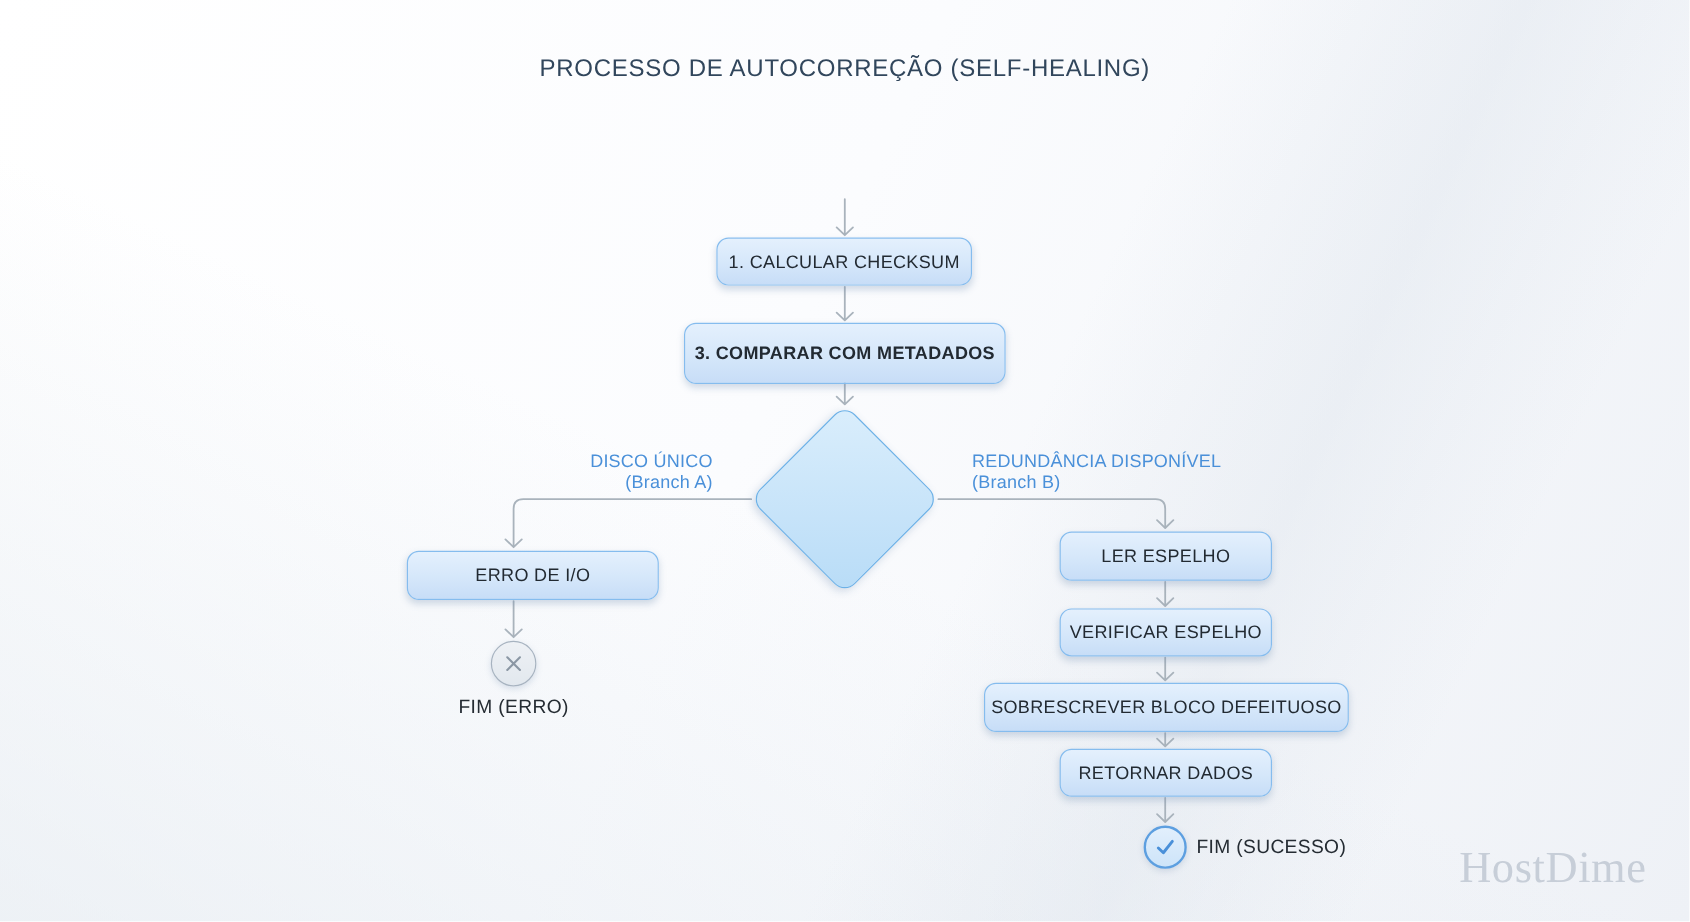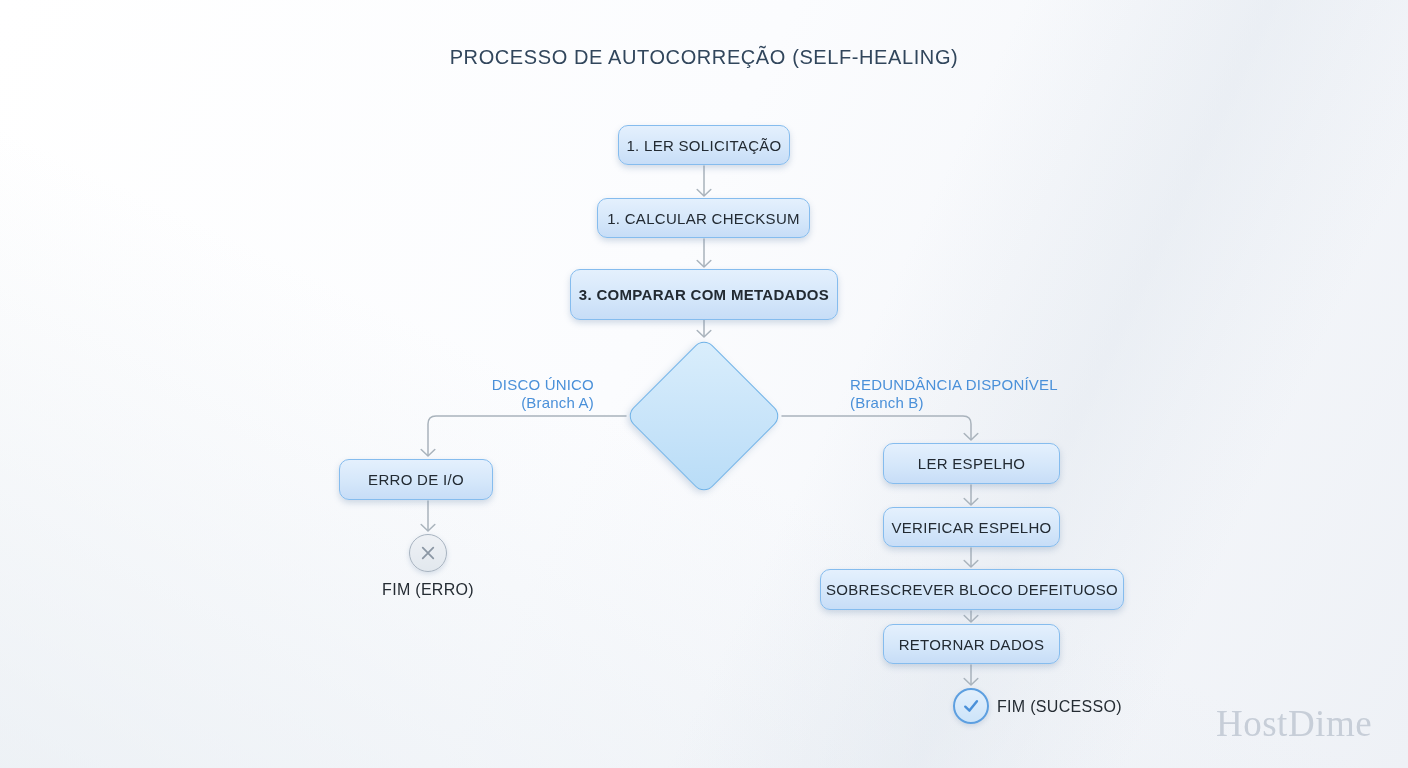--- a/index.html
+++ b/index.html
@@ -40,21 +40,21 @@
     border: 1.5px solid #6db1e7;
     border-radius: 12px;
     box-shadow: 0 3px 7px rgba(110,140,175,0.30);
   }
   .diamond-label {
     position: absolute; left: 624px; top: 397px; width: 160px;
     text-align: center; color: #222a32;
     font-size: 15px; font-weight: 500; letter-spacing: 0.2px; line-height: 19px;
   }
 
-  .branch-label { position: absolute; color: #4a90d9; font-size: 15px; line-height: 18px; letter-spacing: 0.2px; margin-left: 40px; }
+  .branch-label { position: absolute; color: #4a90d9; font-size: 15px; line-height: 18px; letter-spacing: 0.2px; }
   .branch-label .b-name { font-weight: 500; display: block; }
   .branch-label .b-tag  { font-weight: 400; display: block; }
   .branch-label.left  { right: 814px; top: 376px; text-align: right; }
   .branch-label.right { left: 810px;  top: 376px; text-align: left; }
 
   .end-circle {
     position: absolute; border-radius: 50%;
     display: flex; align-items: center; justify-content: center;
     box-shadow: 0 2px 5px rgba(110,140,175,0.25);
   }
@@ -94,42 +94,39 @@
     <path d="M428 501 V529 M421.2 524.5 L428 531 L434.8 524.5"></path>
     <path d="M782 416 H963 Q971 416 971 424 V438 M964.2 433.5 L971 440 L977.8 433.5"></path>
     <path d="M971 485 V503 M964.2 498.5 L971 505 L977.8 498.5"></path>
     <path d="M971 548 V565 M964.2 560.5 L971 567 L977.8 560.5"></path>
     <path d="M971 611 V620 M964.2 615.5 L971 622 L977.8 615.5"></path>
     <path d="M971 665 V683 M964.2 678.5 L971 685 L977.8 678.5"></path>
   </svg>
 
   <div class="page-title">PROCESSO DE AUTOCORREÇÃO (SELF-HEALING)</div>
 
-  <div class="node" style="left:618px; top:125px; width:172px; height:40px;">
-    <span>1. LER SOLICITAÇÃO</span>
-  </div>
   <div class="node" style="left:597px; top:198px; width:213px; height:40px;">
     <span>1. CALCULAR CHECKSUM</span>
   </div>
   <div class="node" style="left:570px; top:269px; width:268px; height:51px;font-weight:bold;">
     <span>3. COMPARAR COM METADADOS</span>
   </div>
 
   <div class="diamond"></div>
 
   <div class="branch-label left">
     <span class="b-name">DISCO ÚNICO</span>
     <span class="b-tag">(Branch A)</span>
   </div>
   <div class="branch-label right">
     <span class="b-name">REDUNDÂNCIA DISPONÍVEL</span>
     <span class="b-tag">(Branch B)</span>
   </div>
 
-  <div class="node" style="left:339px; top:459px; width:154px; height:41px;">
+  <div class="node" style="left:339px; top:459px; width:210px; height:41px;">
     <span>ERRO DE I/O</span>
   </div>
   <div class="end-circle error">
     <span style="display:flex;">
       <svg width="22" height="22" viewBox="0 0 20 20" fill="none">
         <path d="M5.2 5.2 L14.8 14.8 M14.8 5.2 L5.2 14.8" stroke="#8b97a4" stroke-width="1.6" stroke-linecap="round"></path>
       </svg>
     </span>
   </div>
   <div class="end-label error">FIM (ERRO)</div>

